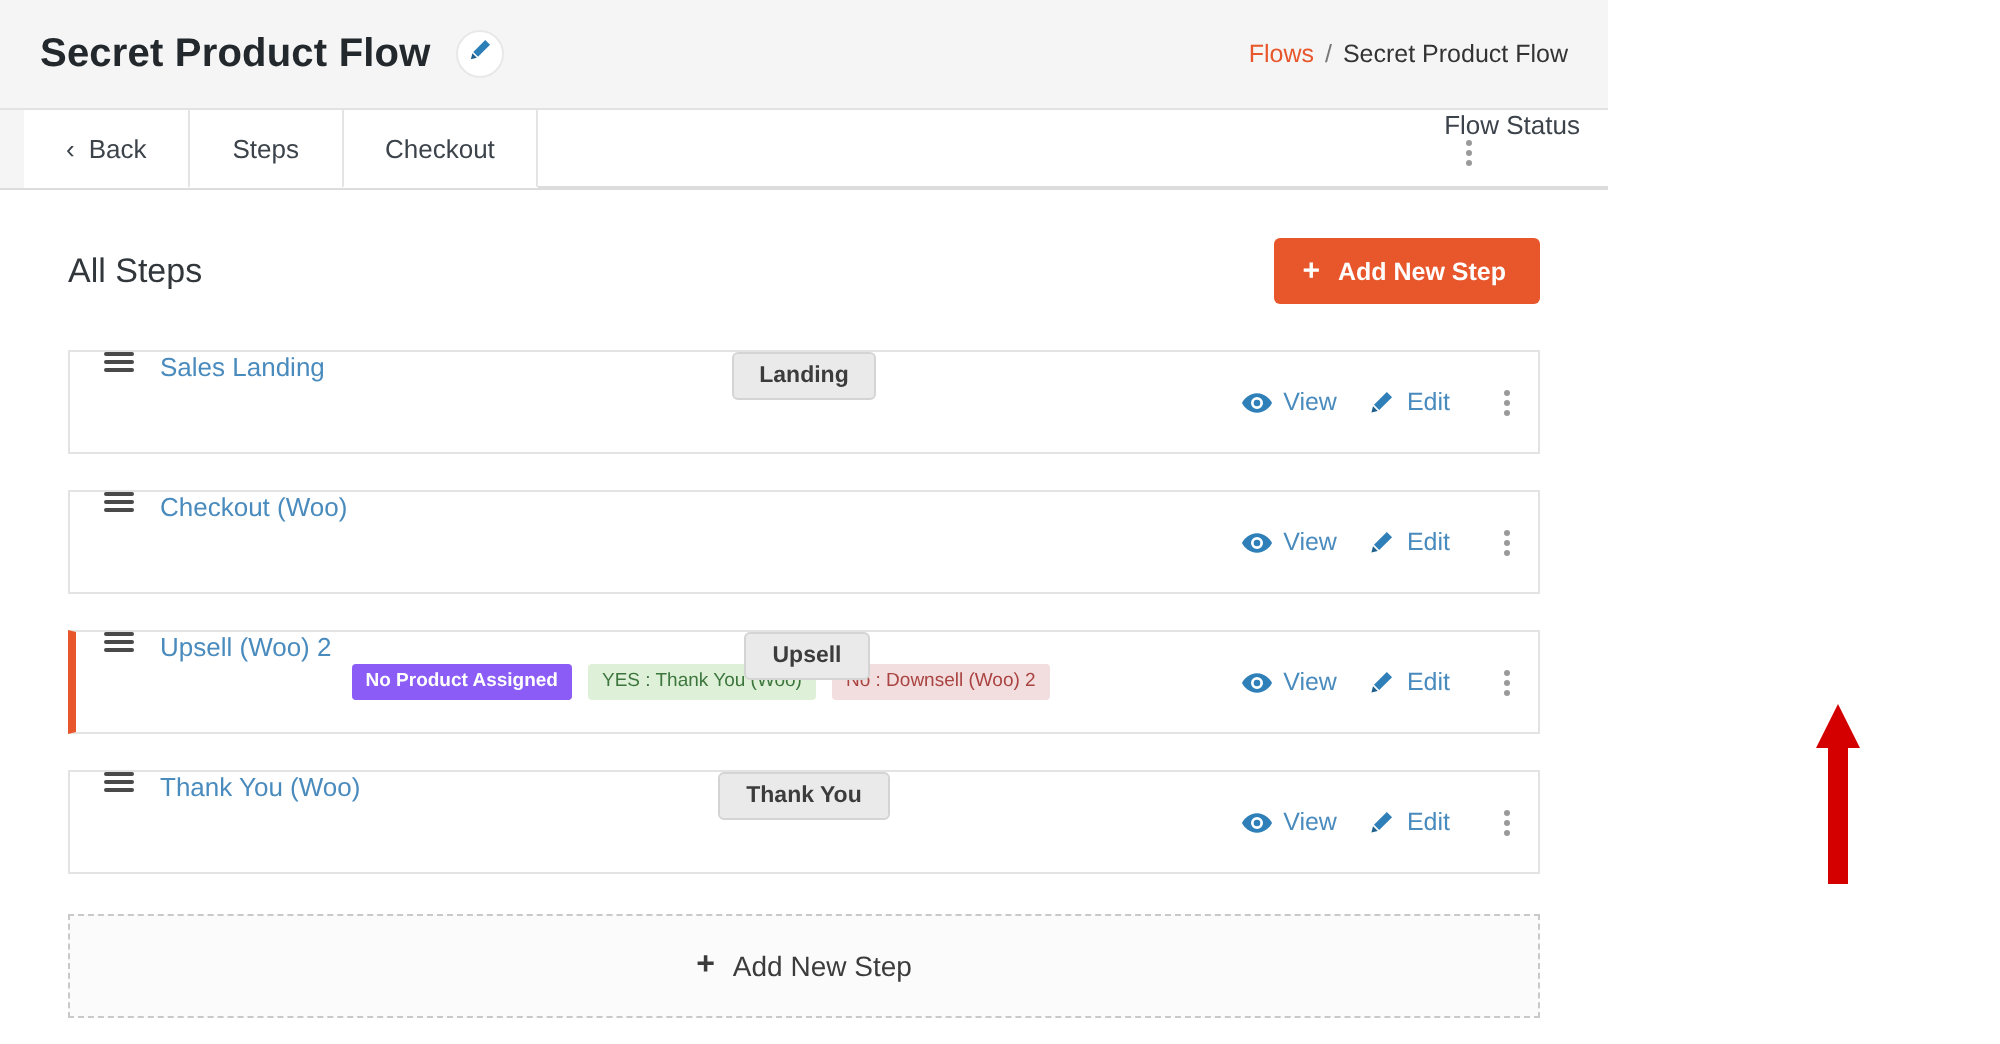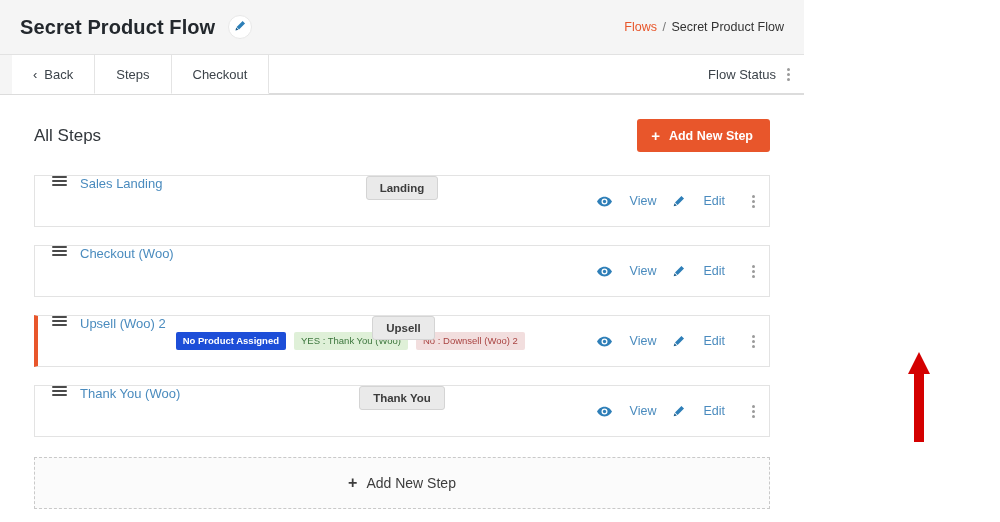--- a/index.html
+++ b/index.html
@@ -80,27 +80,28 @@
     z-index: 2;
   }
   .tab .chev {
     font-size: 13px;
     margin-right: 7px;
     color: #3c434a;
     line-height: 1;
   }
   .tab-spacer { flex: 1; background: #ffffff; border-bottom: 1px solid #dcdcdc; }
   .flowstatus {
-    display: flex; align-items: center;
+    display: flex; 
     background: #ffffff;
     border-bottom: 1px solid #dcdcdc;
     padding: 0 14px 0 10px;
     font-size: 13px;
     color: #3c434a;
     cursor: pointer;
+    flex-direction: column;
   }
   .kebab {
     display: inline-flex; flex-direction: column;
     justify-content: space-between;
     height: 13px; margin-left: 11px;
     cursor: pointer;
   }
   .kebab i { display:block; width: 3px; height: 3px; border-radius: 50%; background: #9a9a9a; }
 
   
@@ -158,21 +159,21 @@
     cursor: pointer;
   }
   .tags { display: flex; align-items: center; gap: 8px; margin-left: 10px; }
   .tag {
     font-size: 9.5px;
     padding: 3px 7px;
     border-radius: 2px;
     white-space: nowrap;
     line-height: 1.3;
   }
-  .tag.danger { background: #1d4ed8; color: #ffffff; font-weight: bold; }
+  .tag.danger { background: #8b5cf6; color: #ffffff; font-weight: bold; }
   .tag.success { background: #dff0d8; color: #3c763d; }
   .tag.warn { background: #f2dede; color: #a94442; }
 
   .badge-wrap {
     position: absolute;
     left: 0; right: 0;
     display: flex;
     justify-content: center;
     pointer-events: none;
   }
@@ -194,21 +195,20 @@
     gap: 16px;
     position: relative;
     z-index: 2;
   }
   .action {
     display: inline-flex; align-items: center;
     font-size: 12.5px;
     color: #4a8bbe;
     cursor: pointer;
     text-decoration: none;
-    gap: 12px;
   }
   .action svg { margin-right: 6px; display: block; }
 
   
   .add-step-box {
     border: 1px dashed #c9c9c9;
     background: #fbfbfb;
     height: 52px;
     display: flex;
     align-items: center;

